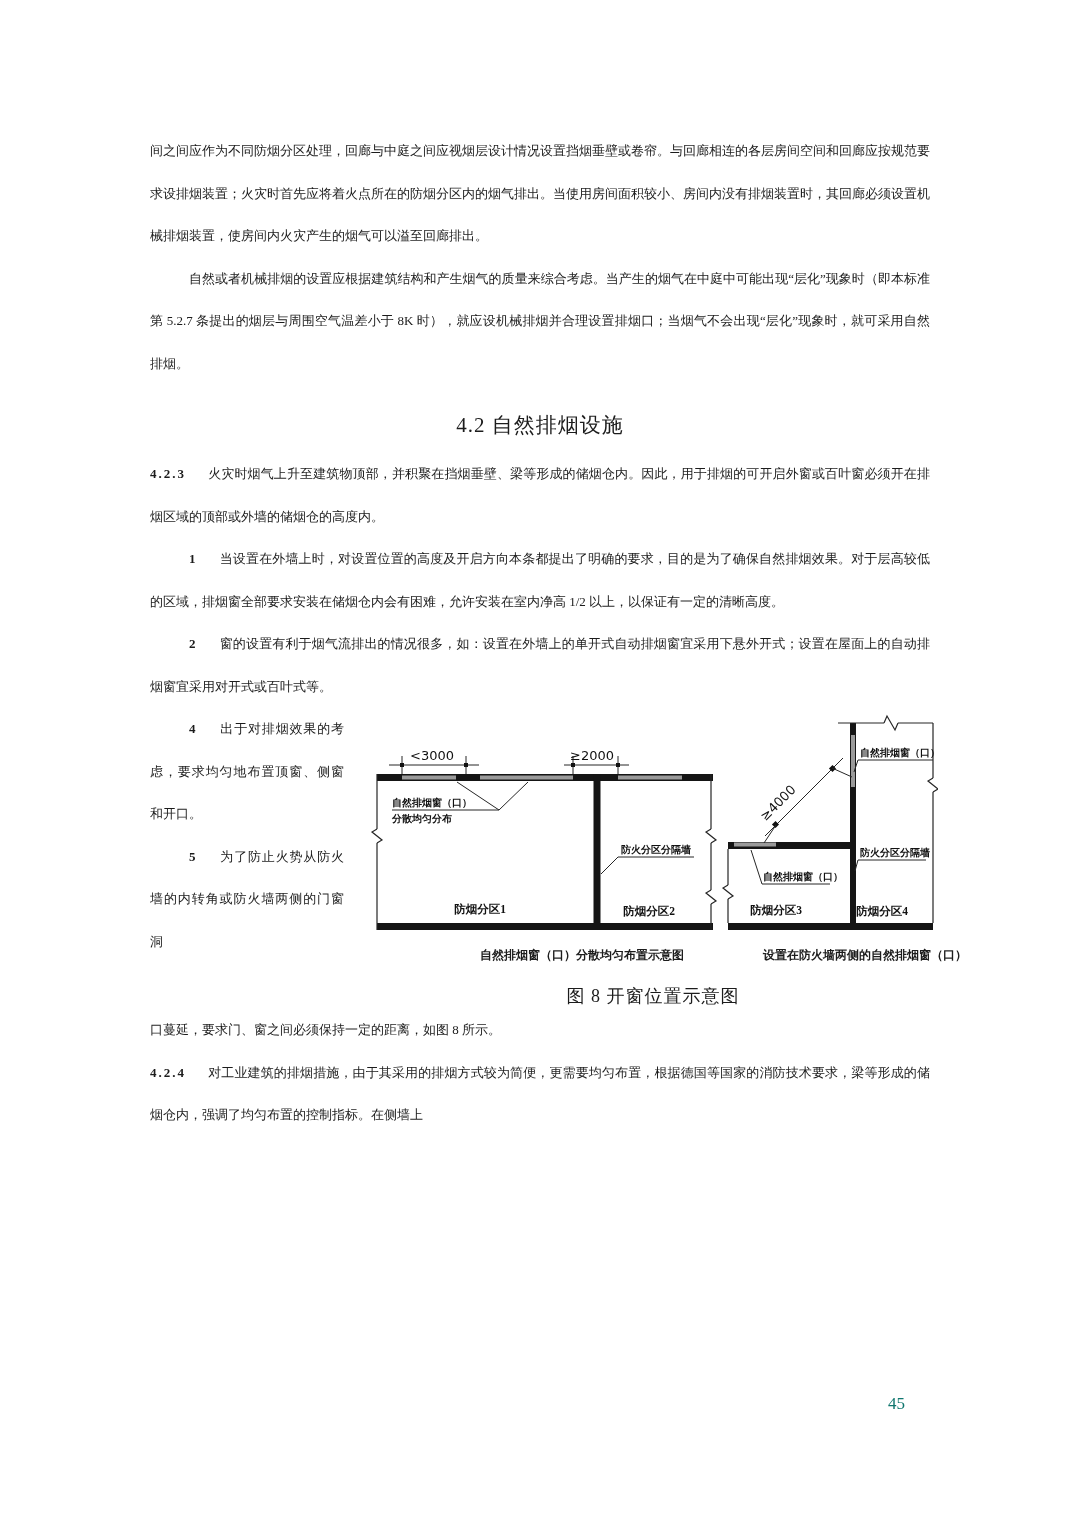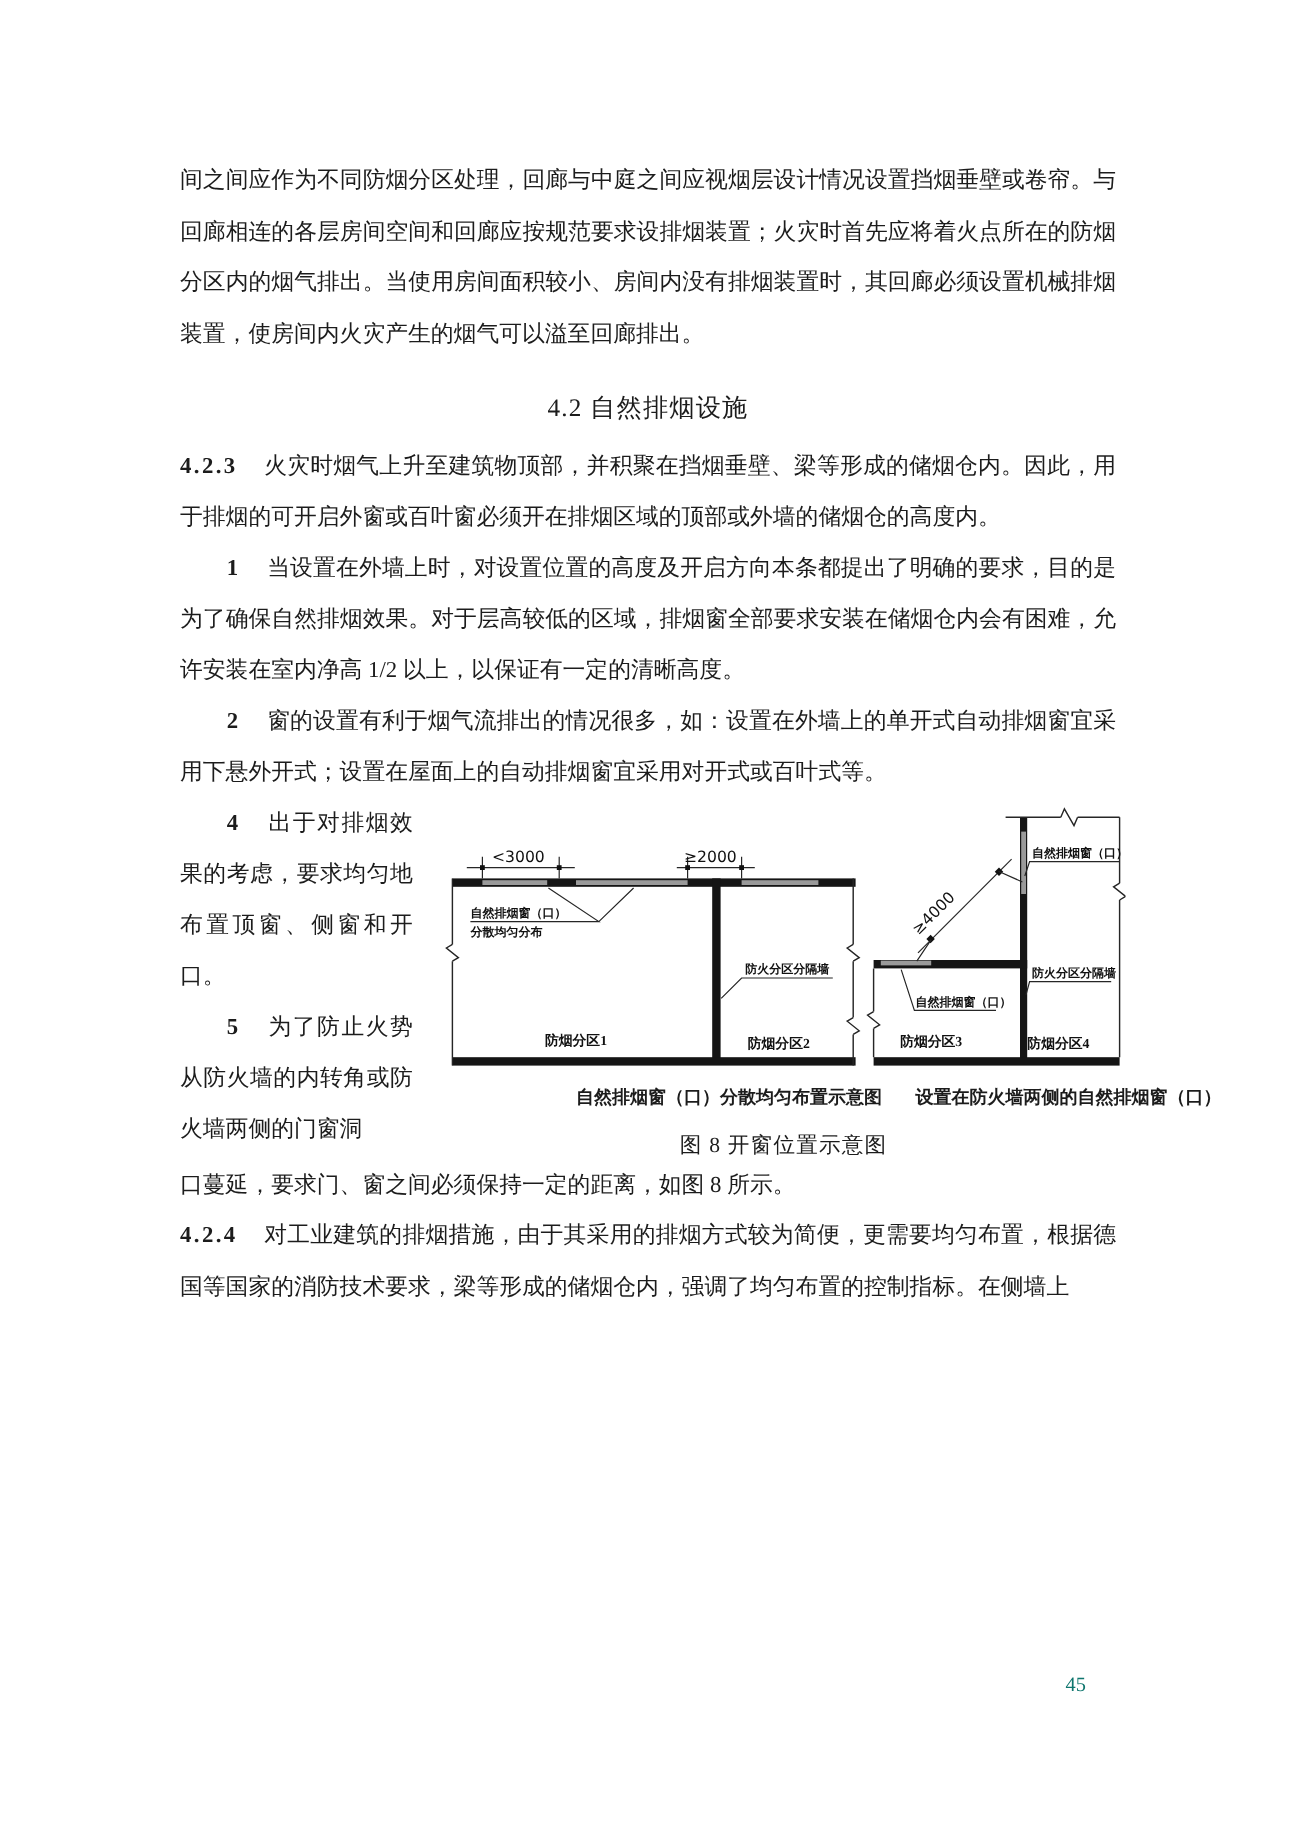--- a/index.html
+++ b/index.html
@@ -8,35 +8,35 @@
     width:1080px; height:1527px;
     background:#ffffff;
     font-family:"Liberation Serif","DejaVu Serif",serif;
     color:#1c1c1c;
     overflow:hidden;
   }
   .content {
     position:absolute; left:150px; top:130px; width:780px;
   }
   p.body {
-    margin:0; font-size:19px; line-height:42.5px;
+    margin:0; font-size:13px; line-height:42.5px;
     text-align:justify; color:#1c1c1c;
   }
   p.indent { text-indent:39px; }
   .num { font-weight:bold; letter-spacing:2px; }
   .numgap { display:inline-block; width:22px; }
   h2.sec {
     margin:19px 0 7px 0; font-size:21px; line-height:42px;
     font-weight:normal; text-align:center; letter-spacing:1px;
   }
   .figrow { display:flex; align-items:flex-start; }
   .leftcol { flex:0 0 194px; width:194px; }
   .figcol { flex:0 0 570px; width:570px; margin-left:24px; position:relative; }
   .figcol svg { display:block; margin-top:-5px; }
-  .subcaps { position:relative; height:18px; font-size:15px; font-weight:bold;text-decoration:underline; }
+  .subcaps { position:relative; height:18px; font-size:12px; font-weight:bold;text-decoration:underline; }
   .subcaps .cap { position:absolute; top:2px; text-align:center; white-space:nowrap; }
   .cap-left { left:112px; width:196px; }
   .cap-right { left:395px; width:165px; }
   .figtitle {
     margin-top:20px; font-size:18px; line-height:26px;
     text-align:center; letter-spacing:1px;
   }
   .pageno {
     position:absolute; left:888px; top:1394px;
     font-size:17px; color:#0f766e;
@@ -55,20 +55,21 @@
             font-family:"DejaVu Sans","Liberation Sans",sans-serif; }
 </style>
 </head>
 <body>
 
 <div class="page">
   <div class="content">
 
     <p class="body">间之间应作为不同防烟分区处理，回廊与中庭之间应视烟层设计情况设置挡烟垂壁或卷帘。与回廊相连的各层房间空间和回廊应按规范要求设排烟装置；火灾时首先应将着火点所在的防烟分区内的烟气排出。当使用房间面积较小、房间内没有排烟装置时，其回廊必须设置机械排烟装置，使房间内火灾产生的烟气可以溢至回廊排出。</p>
 
+    <p class="body indent">自然或者机械排烟的设置应根据建筑结构和产生烟气的质量来综合考虑。当产生的烟气在中庭中可能出现“层化”现象时（即本标准第 5.2.7 条提出的烟层与周围空气温差小于 8K 时），就应设机械排烟并合理设置排烟口；当烟气不会出现“层化”现象时，就可采用自然排烟。</p>
 
     <h2 class="sec">4.2 自然排烟设施</h2>
 
 
     <p class="body"><span class="num">4.2.3</span><span class="numgap"></span><span>火灾时烟气上升至建筑物顶部，并积聚在挡烟垂壁、梁等形成的储烟仓内。因此，用于排烟的可开启外窗或百叶窗必须开在排烟区域的顶部或外墙的储烟仓的高度内。</span></p>
 
     <p class="body indent"><span class="num">1</span><span class="numgap"></span><span>当设置在外墙上时，对设置位置的高度及开启方向本条都提出了明确的要求，目的是为了确保自然排烟效果。对于层高较低的区域，排烟窗全部要求安装在储烟仓内会有困难，允许安装在室内净高 1/2 以上，以保证有一定的清晰高度。</span></p>
 
     <p class="body indent"><span class="num">2</span><span class="numgap"></span><span>窗的设置有利于烟气流排出的情况很多，如：设置在外墙上的单开式自动排烟窗宜采用下悬外开式；设置在屋面上的自动排烟窗宜采用对开式或百叶式等。</span></p>
 

